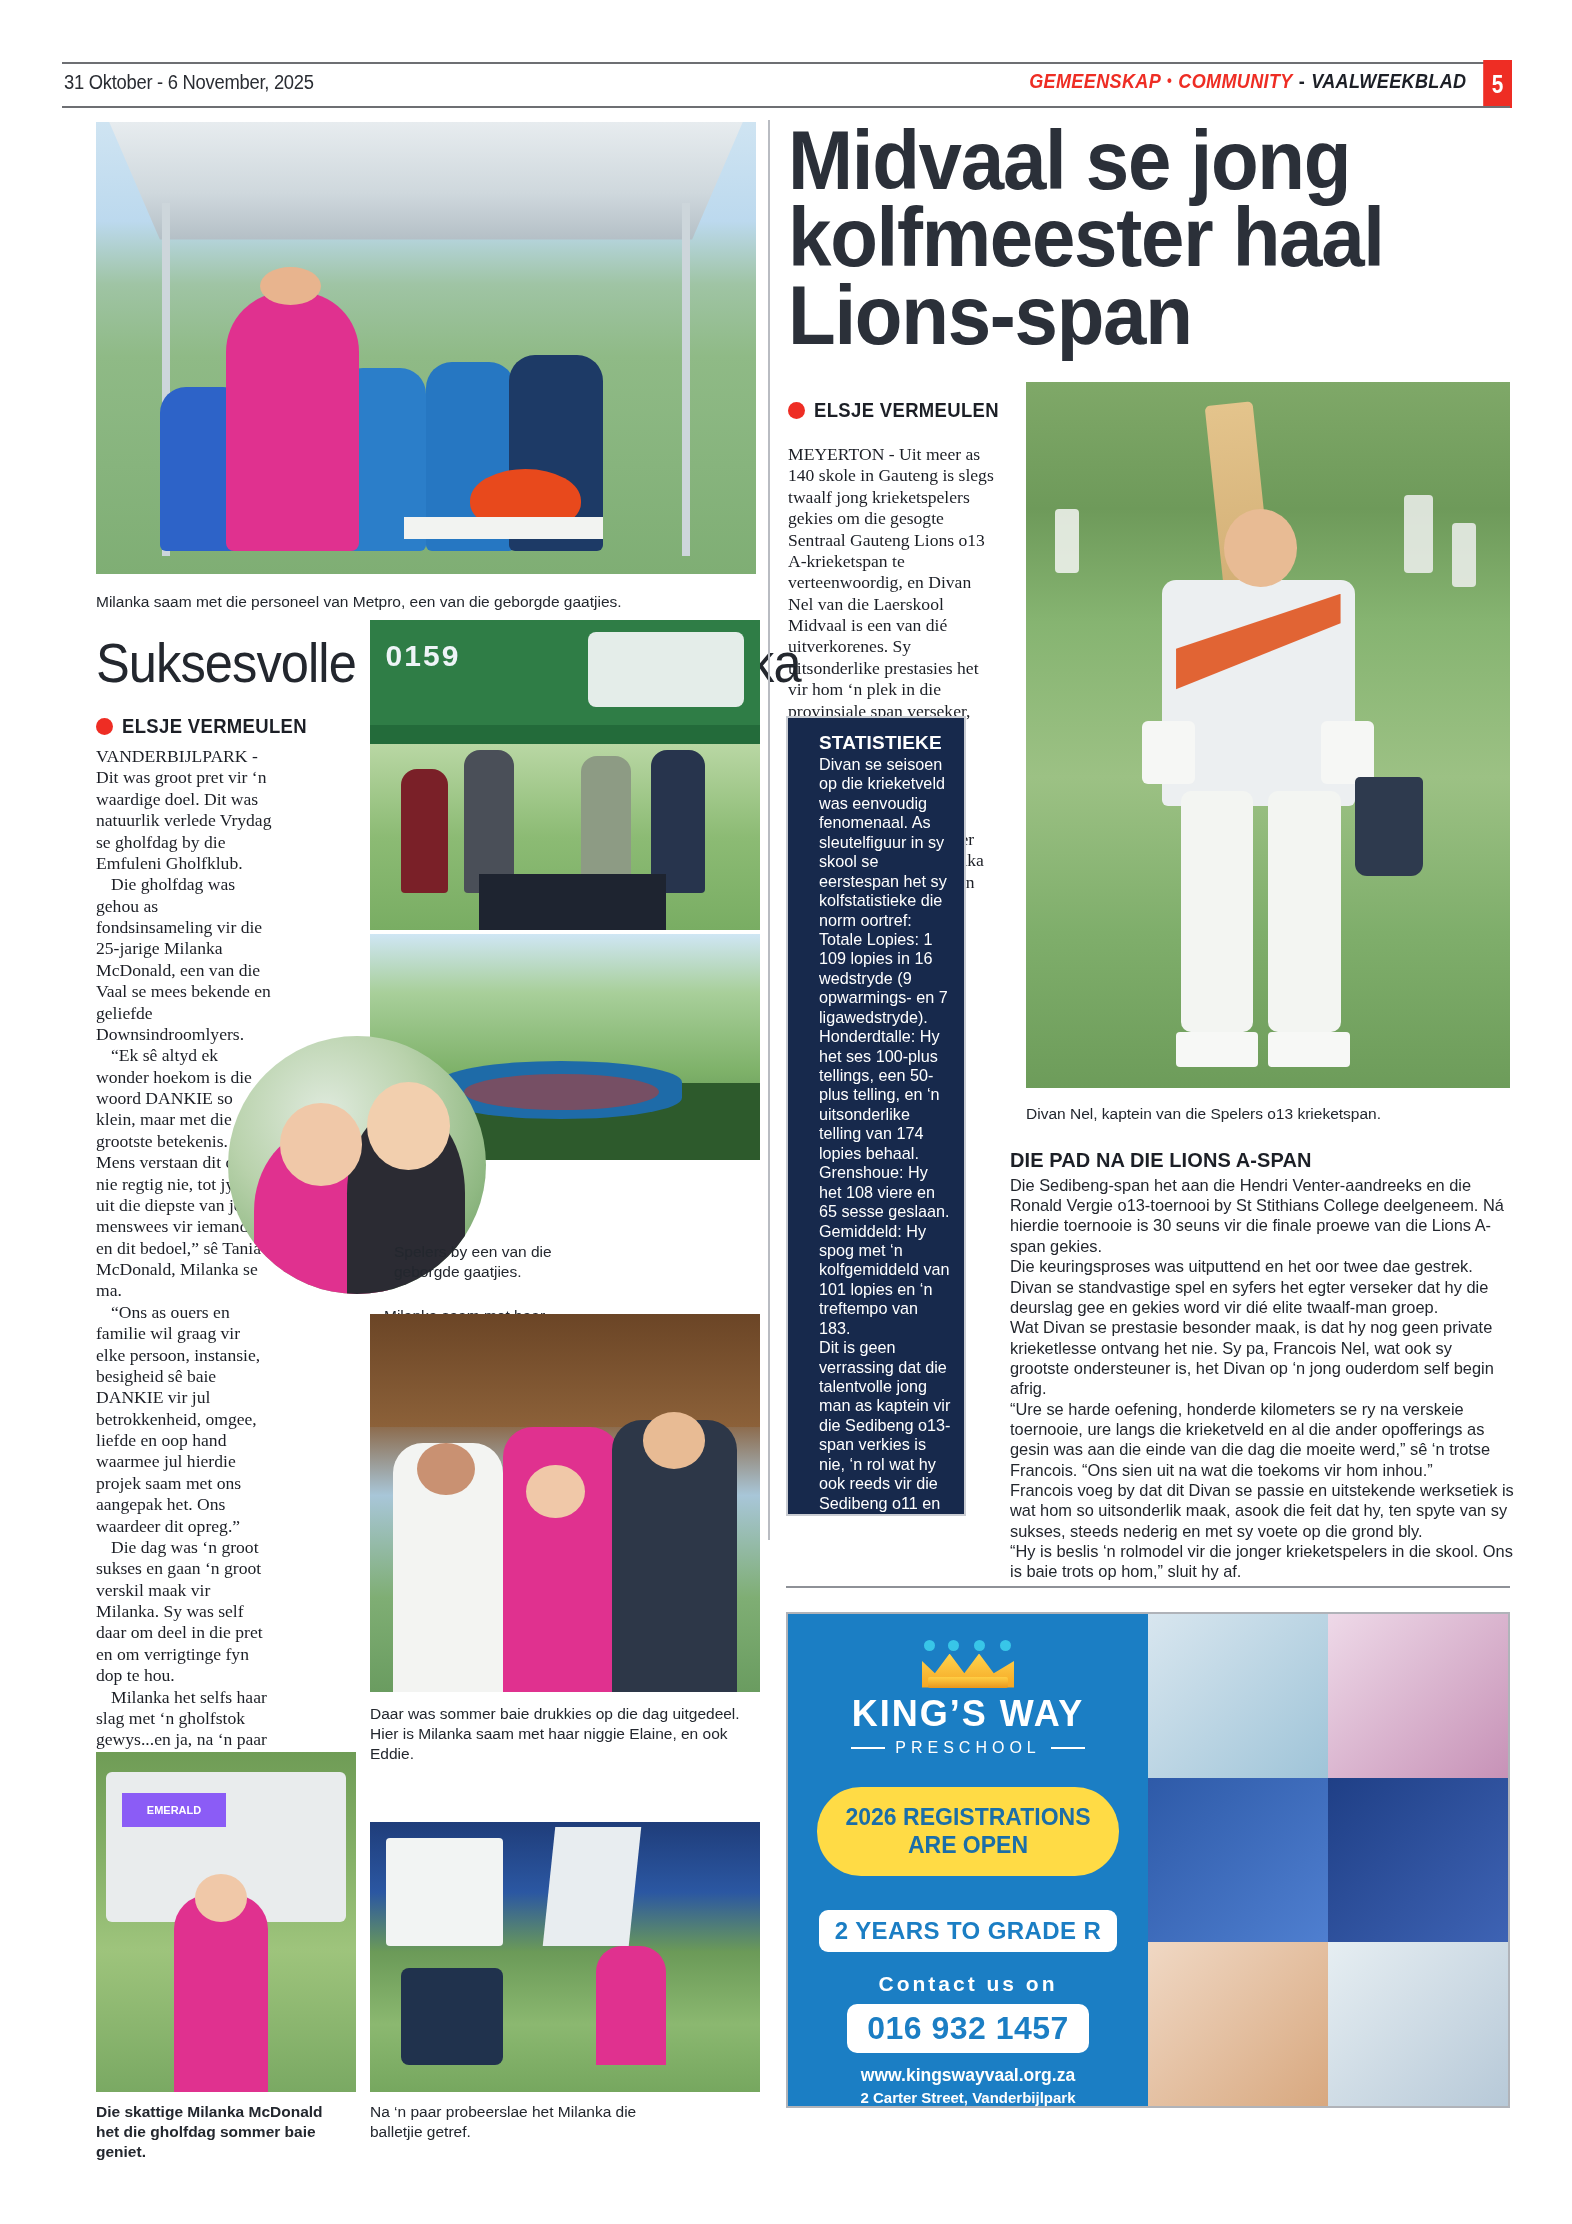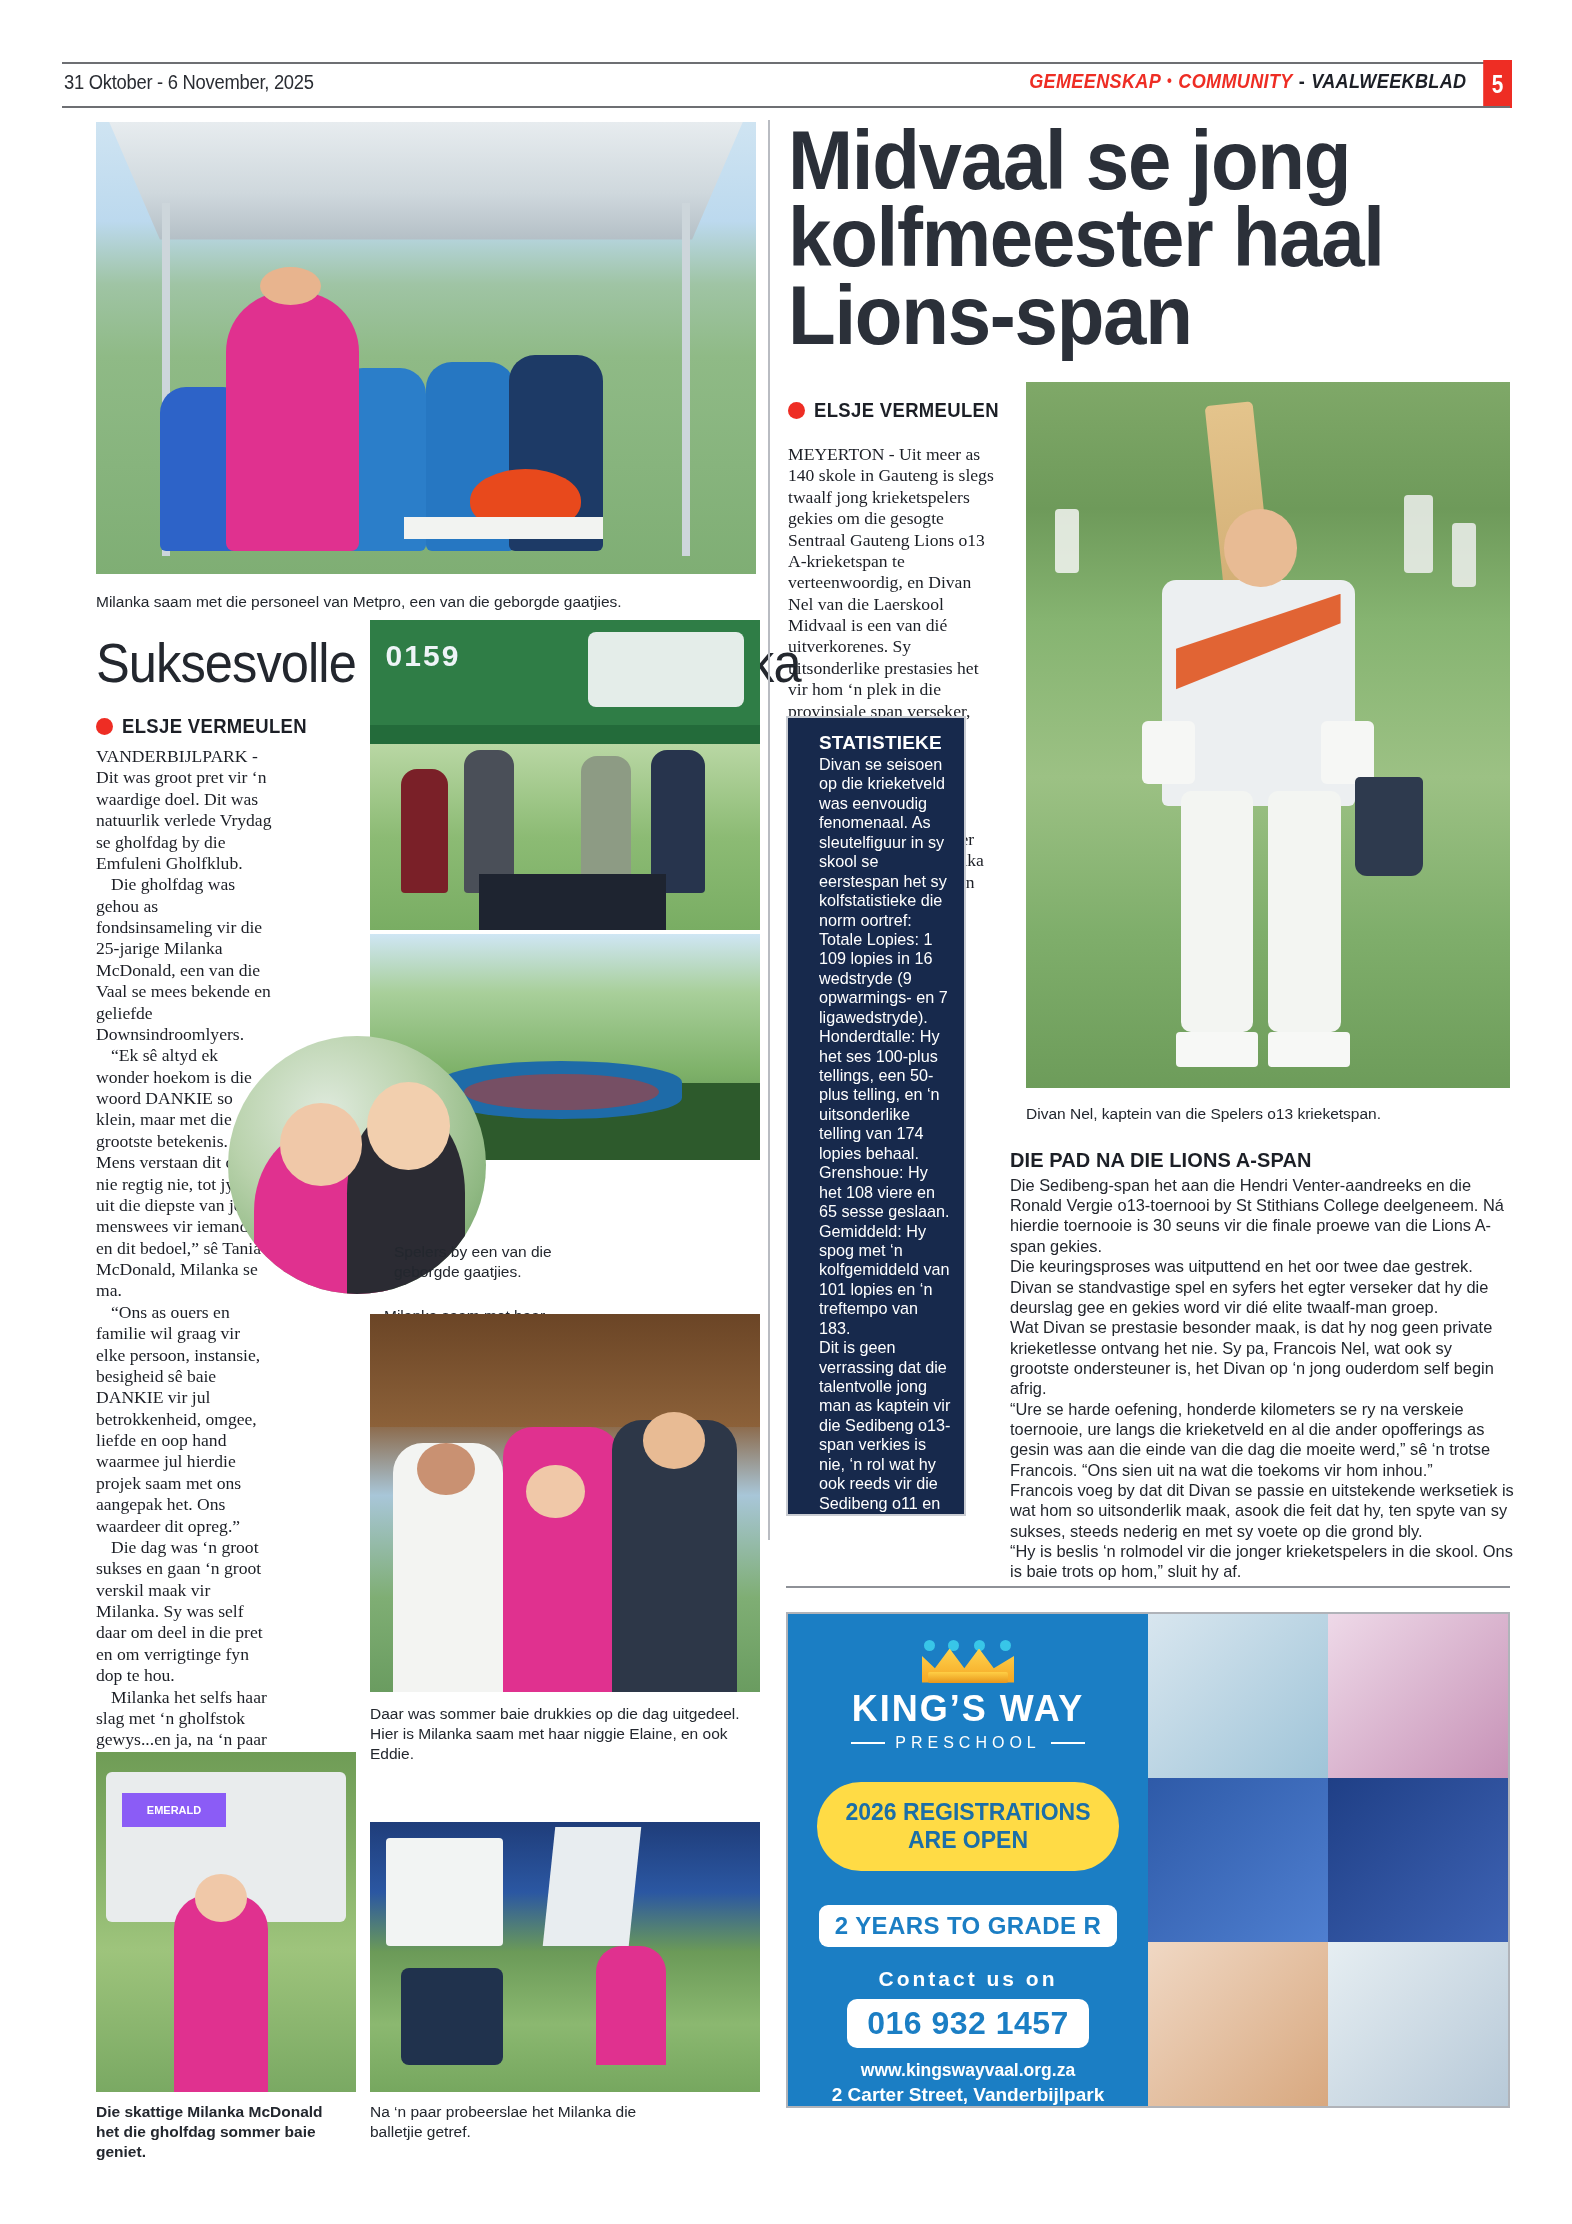--- a/index.html
+++ b/index.html
@@ -165,21 +165,21 @@
   .ad-white{
     margin-top:34px;background:#fff;color:#1b7ec4;border-radius:9px;
     padding:7px 16px;font-weight:bold;font-size:24px;letter-spacing:.4px;
   }
   .ad-contact{margin-top:20px;font-size:21px;font-weight:bold;letter-spacing:3px;}
   .ad-phone{
     margin-top:8px;background:#fff;color:#1b7ec4;border-radius:10px;
     padding:6px 20px;font-weight:bold;font-size:32px;letter-spacing:.5px;
   }
   .ad-web{margin-top:12px;font-size:17.5px;font-weight:bold;}
-  .ad-addr{margin-top:3px;font-size:19px;font-weight:bold;}
+  .ad-addr{margin-top:3px;font-size:15px;font-weight:bold;}
   .ad-right{width:50%;display:grid;grid-template-rows:repeat(3,1fr);grid-template-columns:repeat(2,1fr);}
   .ad-right > div{overflow:hidden;}
 </style>
 </head>
 <body>
 
 <div class="page">
 
   <div class="masthead">
     <div class="rule-top"></div>

